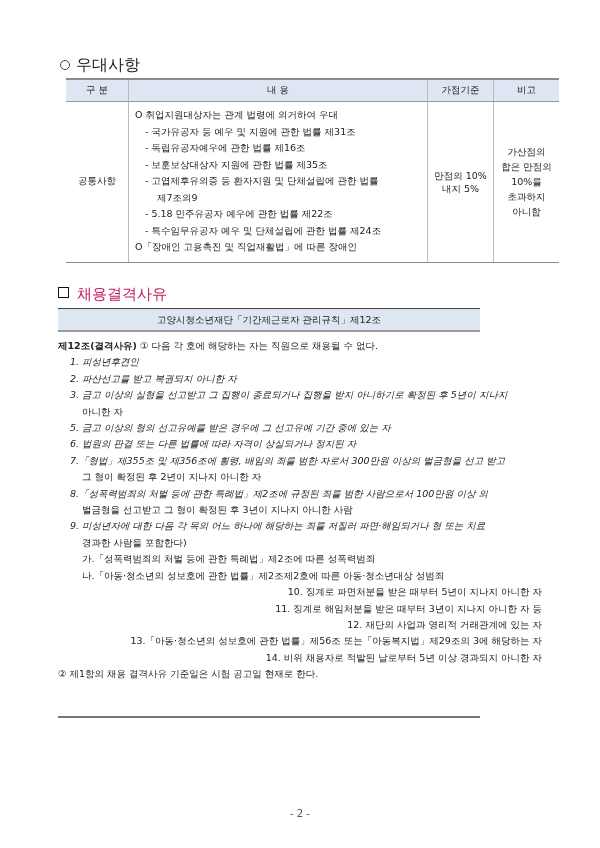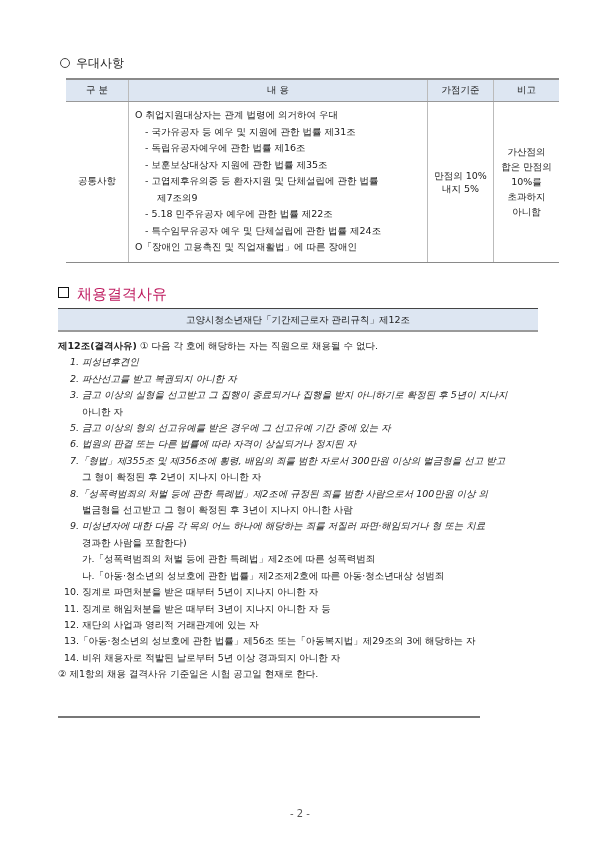--- a/index.html
+++ b/index.html
@@ -1,47 +1,47 @@
 <!DOCTYPE html>
 <html><head>
   <meta charset="utf-8">
   <style>
     html, body { margin:0; padding:0; background:#ffffff; }
     body { width:600px; height:848px; position:relative; overflow:hidden;
       font-family: "DejaVu Sans", "Liberation Sans", sans-serif; color:#222; }
     .page { position:absolute; left:0; top:0; width:600px; height:848px; }
 
-    .sub-heading { position:absolute; left:60px; top:55px; font-size:12px; color:#222; }
+    .sub-heading { position:absolute; left:60px; top:55px; font-size:16px; color:#222; }
     .sub-heading .circ { display:inline-block; width:8px; height:8px; border:1px solid #444; border-radius:50%; margin-right:6px; vertical-align:middle; position:relative; top:-1px; }
 
     table.pref { position:absolute; left:66px; top:78px; width:493px; border-collapse:collapse; font-size:9.5px; }
     table.pref th { background:#dde6f2; font-weight:normal; height:19px; border-top:2px solid #8a8a8a; border-bottom:1px solid #999; border-left:1px solid #bbb; border-right:1px solid #bbb; text-align:center; color:#222; }
     table.pref th:first-child { border-left:none; }
     table.pref th:last-child { border-right:none; }
     table.pref td { border-left:1px solid #bbb; border-right:1px solid #bbb; border-bottom:1px solid #8a8a8a; vertical-align:middle; color:#222; }
     table.pref td:first-child { border-left:none; }
     table.pref td:last-child { border-right:none; }
     td.cat { text-align:center; width:60px; }
     td.content { padding:5px 6px 6px 6px; line-height:16.5px; }
     td.score { text-align:center; width:63px; line-height:13px; }
     td.note { text-align:center; width:63px; line-height:15px; }
     .c-main { }
     .c-sub { padding-left:10px; }
     .c-cont { padding-left:22px; }
 
     .sec-title { position:absolute; left:58px; top:285px; font-size:15px; color:#be185d; }
     .sec-title .box { display:inline-block; width:9px; height:9px; border:1.5px solid #111; margin-right:8px; vertical-align:middle; position:relative; top:-2px; }
-    .banner { position:absolute; left:58px; top:308px; width:480px; height:21px; background:#dde6f2; border-top:1.5px solid #444; border-bottom:2px solid #9a9a9a; font-size:9.5px; text-align:center; line-height:21px; color:#222; }
+    .banner { position:absolute; left:58px; top:308px; width:422px; height:21px; background:#dde6f2; border-top:1.5px solid #444; border-bottom:2px solid #9a9a9a; font-size:9.5px; text-align:center; line-height:21px; color:#222; }
 
     .body-text { position:absolute; left:58px; top:338px; width:484px; font-size:9.5px; line-height:16.4px; color:#222; }
     .art-head { font-weight:bold; }
     .item { padding-left:12px; text-indent:-0px;font-style:italic; }
     .item-cont { padding-left:24px; }
     .sub-item { padding-left:24px; }
-    .item2 { padding-left:6px; }
+    .item2 { padding-left:6px;text-align:right; }
     .para2 { padding-left:0; }
 
     .bottom-rule { position:absolute; left:58px; top:716px; width:422px; height:2px; background:#777; }
     .page-num { position:absolute; left:0; width:600px; top:808px; text-align:center; font-size:10px; color:#555; }
   </style>
 </head>
 <body>
 
 <div class="page">
 

